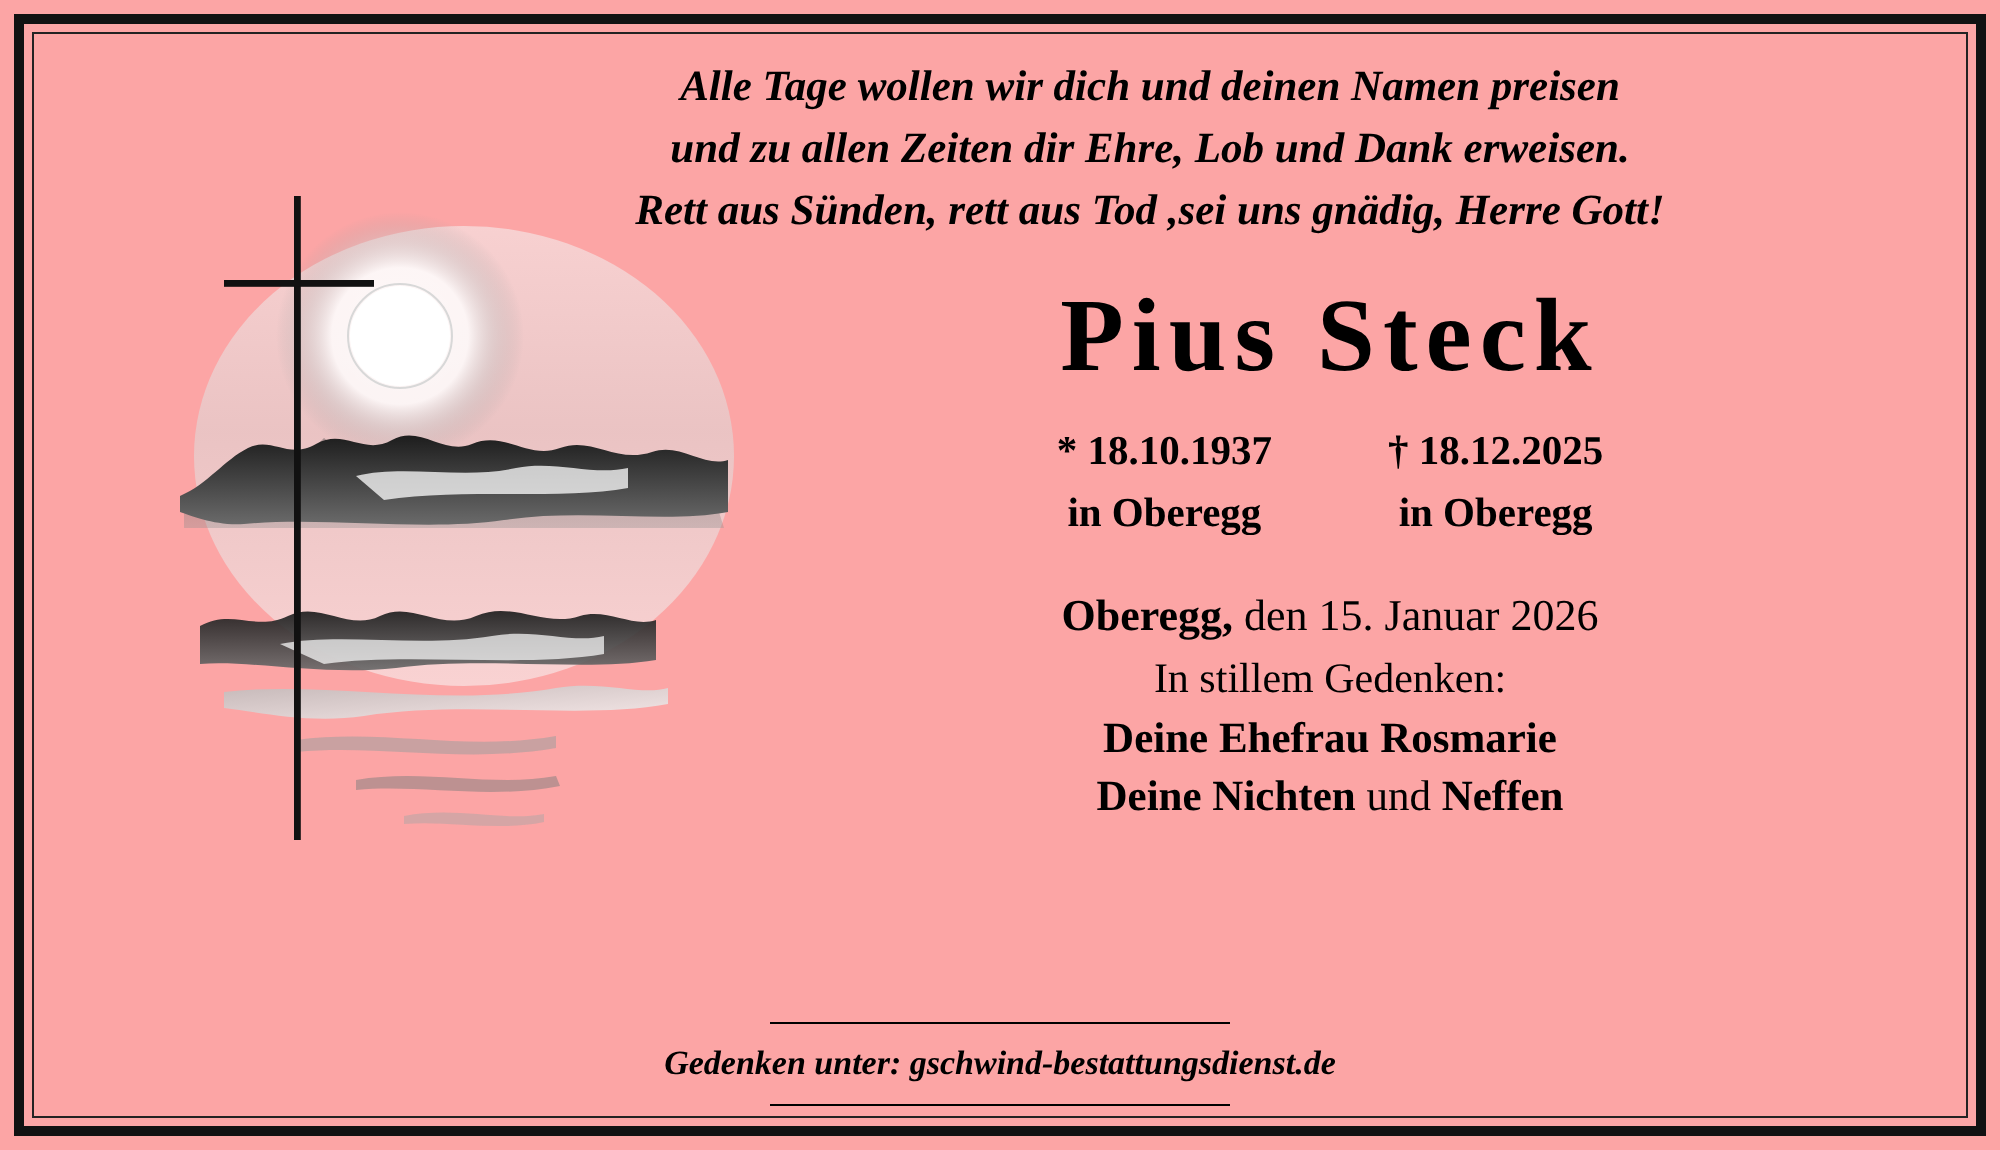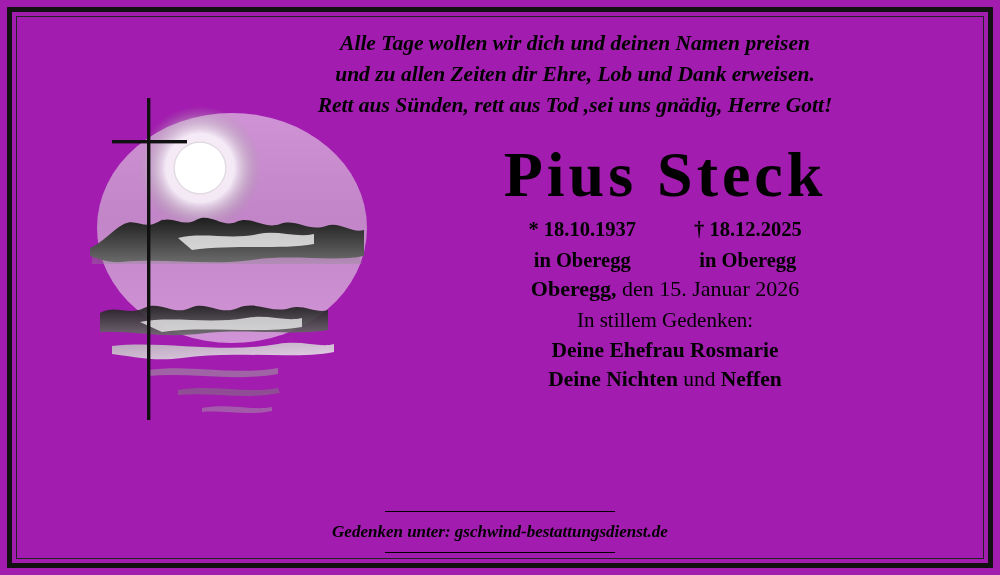--- a/index.html
+++ b/index.html
@@ -13,21 +13,21 @@
     font-family: "Liberation Serif", serif;
     color: #000000;
     overflow: hidden;
   }
 
   #notice {
     position: relative;
     width: 1000px;
     height: 575px;
     box-sizing: border-box;
-    background: #a21caf;
+    background: #fca5a5;
     padding: 7px;
   }
   .outer-frame {
     position: absolute;
     left: 7px;
     top: 7px;
     right: 7px;
     bottom: 7px;
     border: 5px solid #111111;
     box-sizing: border-box;
@@ -76,35 +76,36 @@
   
   .right-col {
     position: absolute;
     left: 330px;
     right: 0;
     top: 110px;
     text-align: center;
   }
 
   .deceased-name {
-    font-size: 64px;
+    font-size: 52px;
     font-weight: bold;
     letter-spacing: 4px;
     line-height: 1.1;
     margin-top: 10px;
-    margin-bottom: 4px;
+    margin-bottom: 14px;
   }
 
   .dates {
     display: flex;
     justify-content: center;
     gap: 58px;
     font-size: 20.5px;
     font-weight: bold;
     line-height: 1.5;
+    margin-bottom: 22px;
   }
   .dates .date-block { text-align: center; }
 
   .place-line {
     font-size: 22px;
     margin-bottom: 6px;
   }
   .place-line .place-bold { font-weight: bold; }
 
   .memory-intro {

